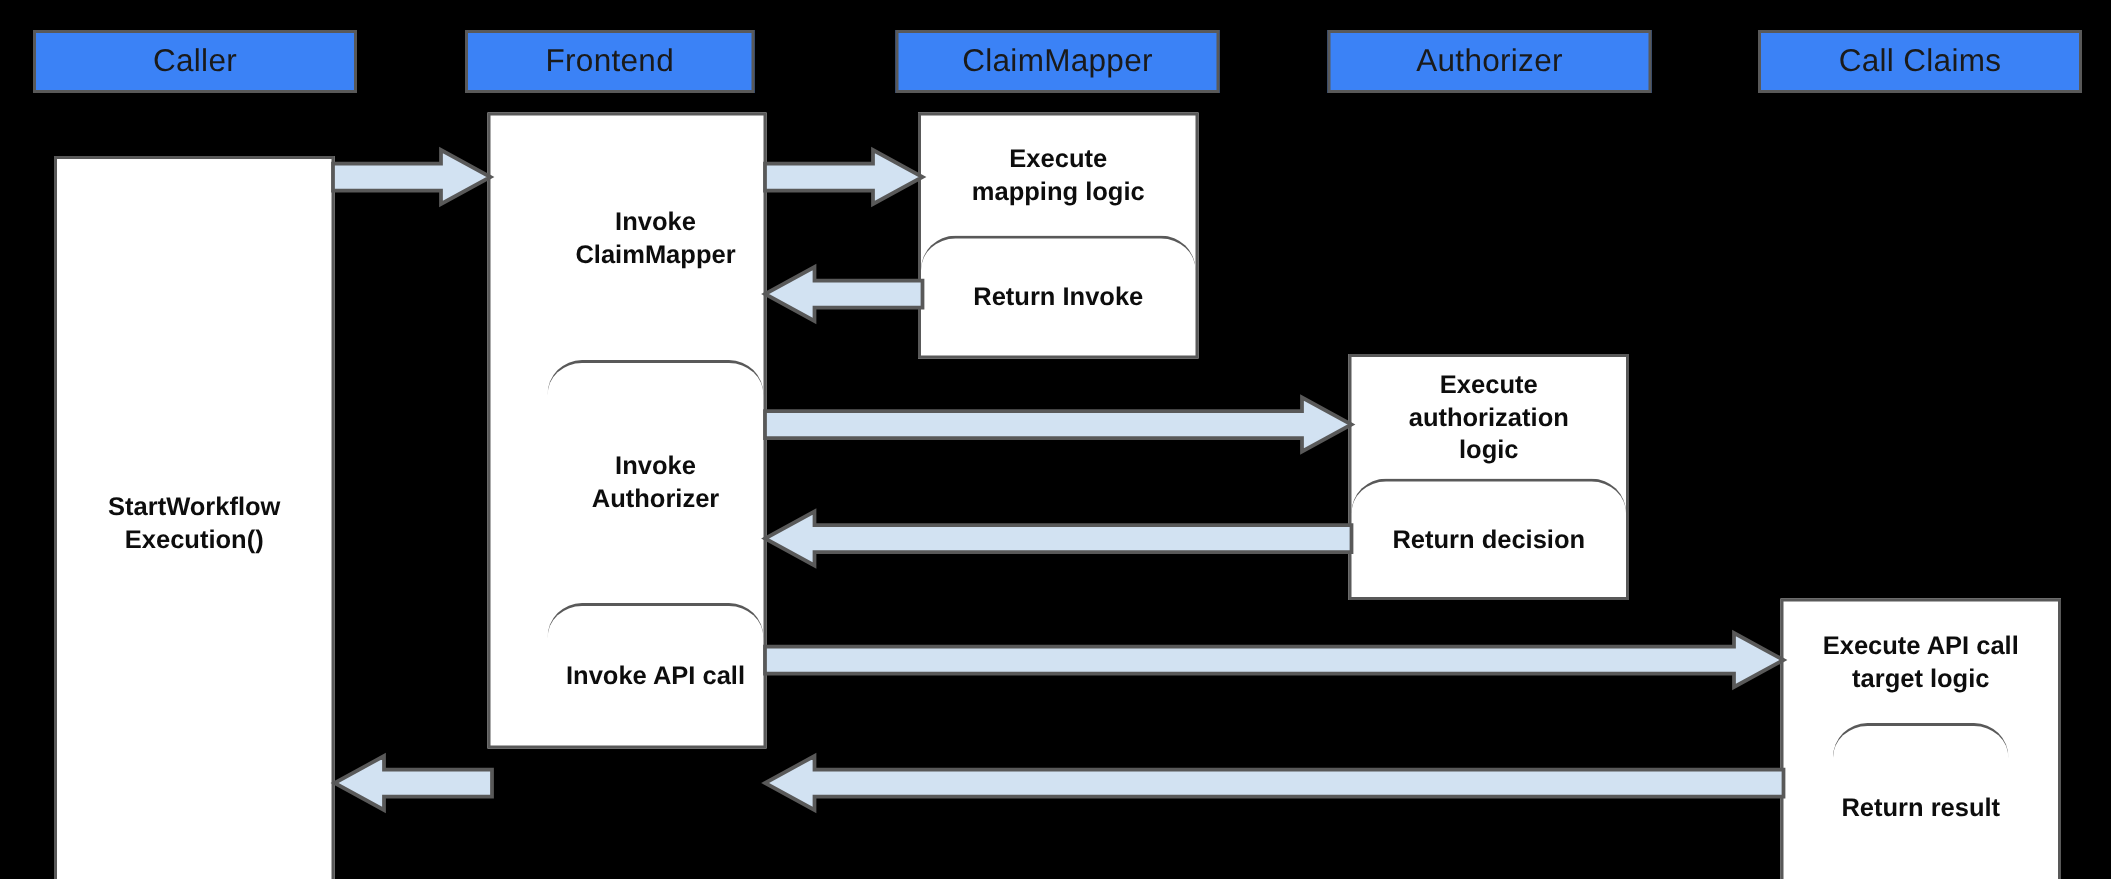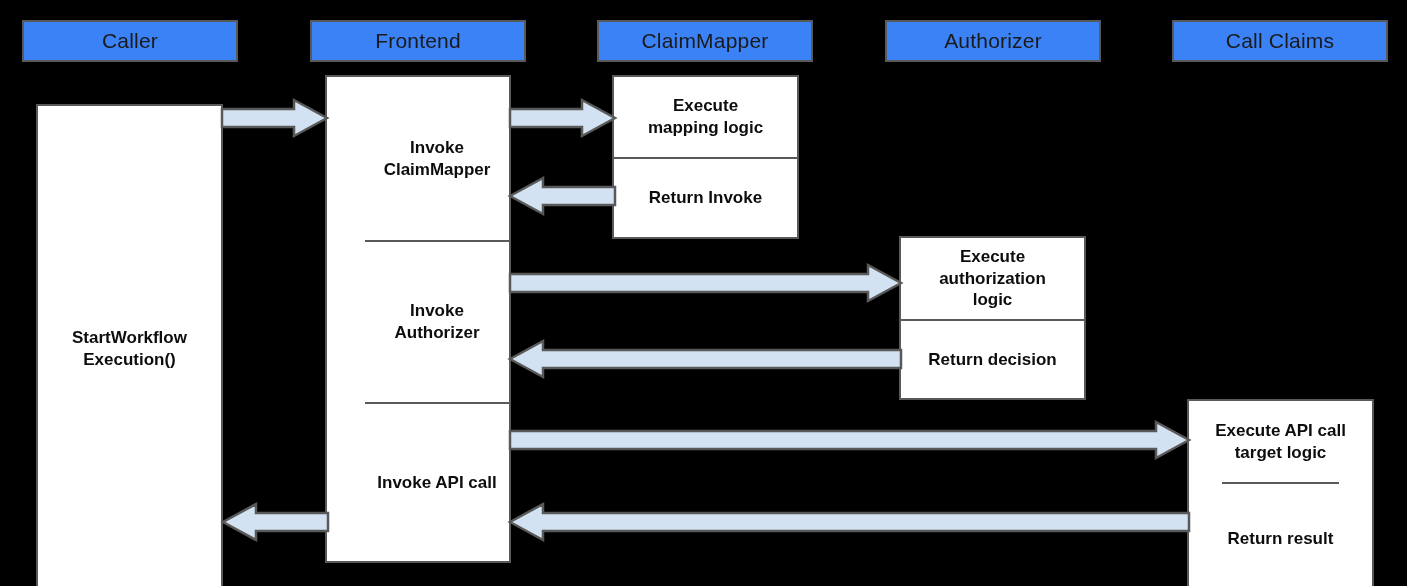--- a/index.html
+++ b/index.html
@@ -49,20 +49,21 @@
     display: flex;
     align-items: center;
     justify-content: center;
     text-align: center;
     font-size: 17px;
     font-weight: bold;
     line-height: 1.28;
     padding: 2px 6px;
     color: #0d0d0d;
     font-family: "Liberation Sans", sans-serif;
+    border-radius: 23px;
   }
   .act-cell + .act-cell {
     border-top: 2px solid #595959;
   }
   
   .arrow {
     position: absolute;
   }
   .arrow svg {
     display: block;
@@ -73,21 +74,21 @@
 </style>
 </head>
 <body>
 
 <div id="canvas">
 
   <div class="lifeline-header" style="left:22px;  top:20px; width:216px; height:42px;">
     <span>Caller</span>
   </div>
 
-  <div class="lifeline-header" style="left:310px; top:20px; width:216px; height:42px;">
+  <div class="lifeline-header" style="left:310px; top:20px; width:193px; height:42px;">
     <span>Frontend</span>
   </div>
 
   <div class="lifeline-header" style="left:597px; top:20px; width:216px; height:42px;">
     <span>ClaimMapper</span>
   </div>
 
   <div class="lifeline-header" style="left:885px; top:20px; width:216px; height:42px;">
     <span>Authorizer</span>
   </div>
@@ -95,21 +96,21 @@
   <div class="lifeline-header" style="left:1172px; top:20px; width:216px; height:42px;">
     <span>Call Claims</span>
   </div>
 
   <div class="activation" style="left:36px; top:74px; width:187px; height:489px;margin-top:30px;">
     <div class="act-cell" style="flex:1 1 auto;">
       <span>StartWorkflow<br>Execution()</span>
     </div>
   </div>
 
-  <div class="activation" style="left:325px; top:75px; width:186px; height:488px;padding-left:38px;">
+  <div class="activation" style="left:325px; top:75px; width:186px; height:424px;padding-left:38px;">
     <div class="act-cell" style="height:163px;">
       <span>Invoke<br>ClaimMapper</span>
     </div>
     <div class="act-cell" style="height:162px;">
       <span>Invoke<br>Authorizer</span>
     </div>
     <div class="act-cell" style="flex:1 1 auto;text-align:center;">
       <span>Invoke API call</span>
     </div>
   </div>

